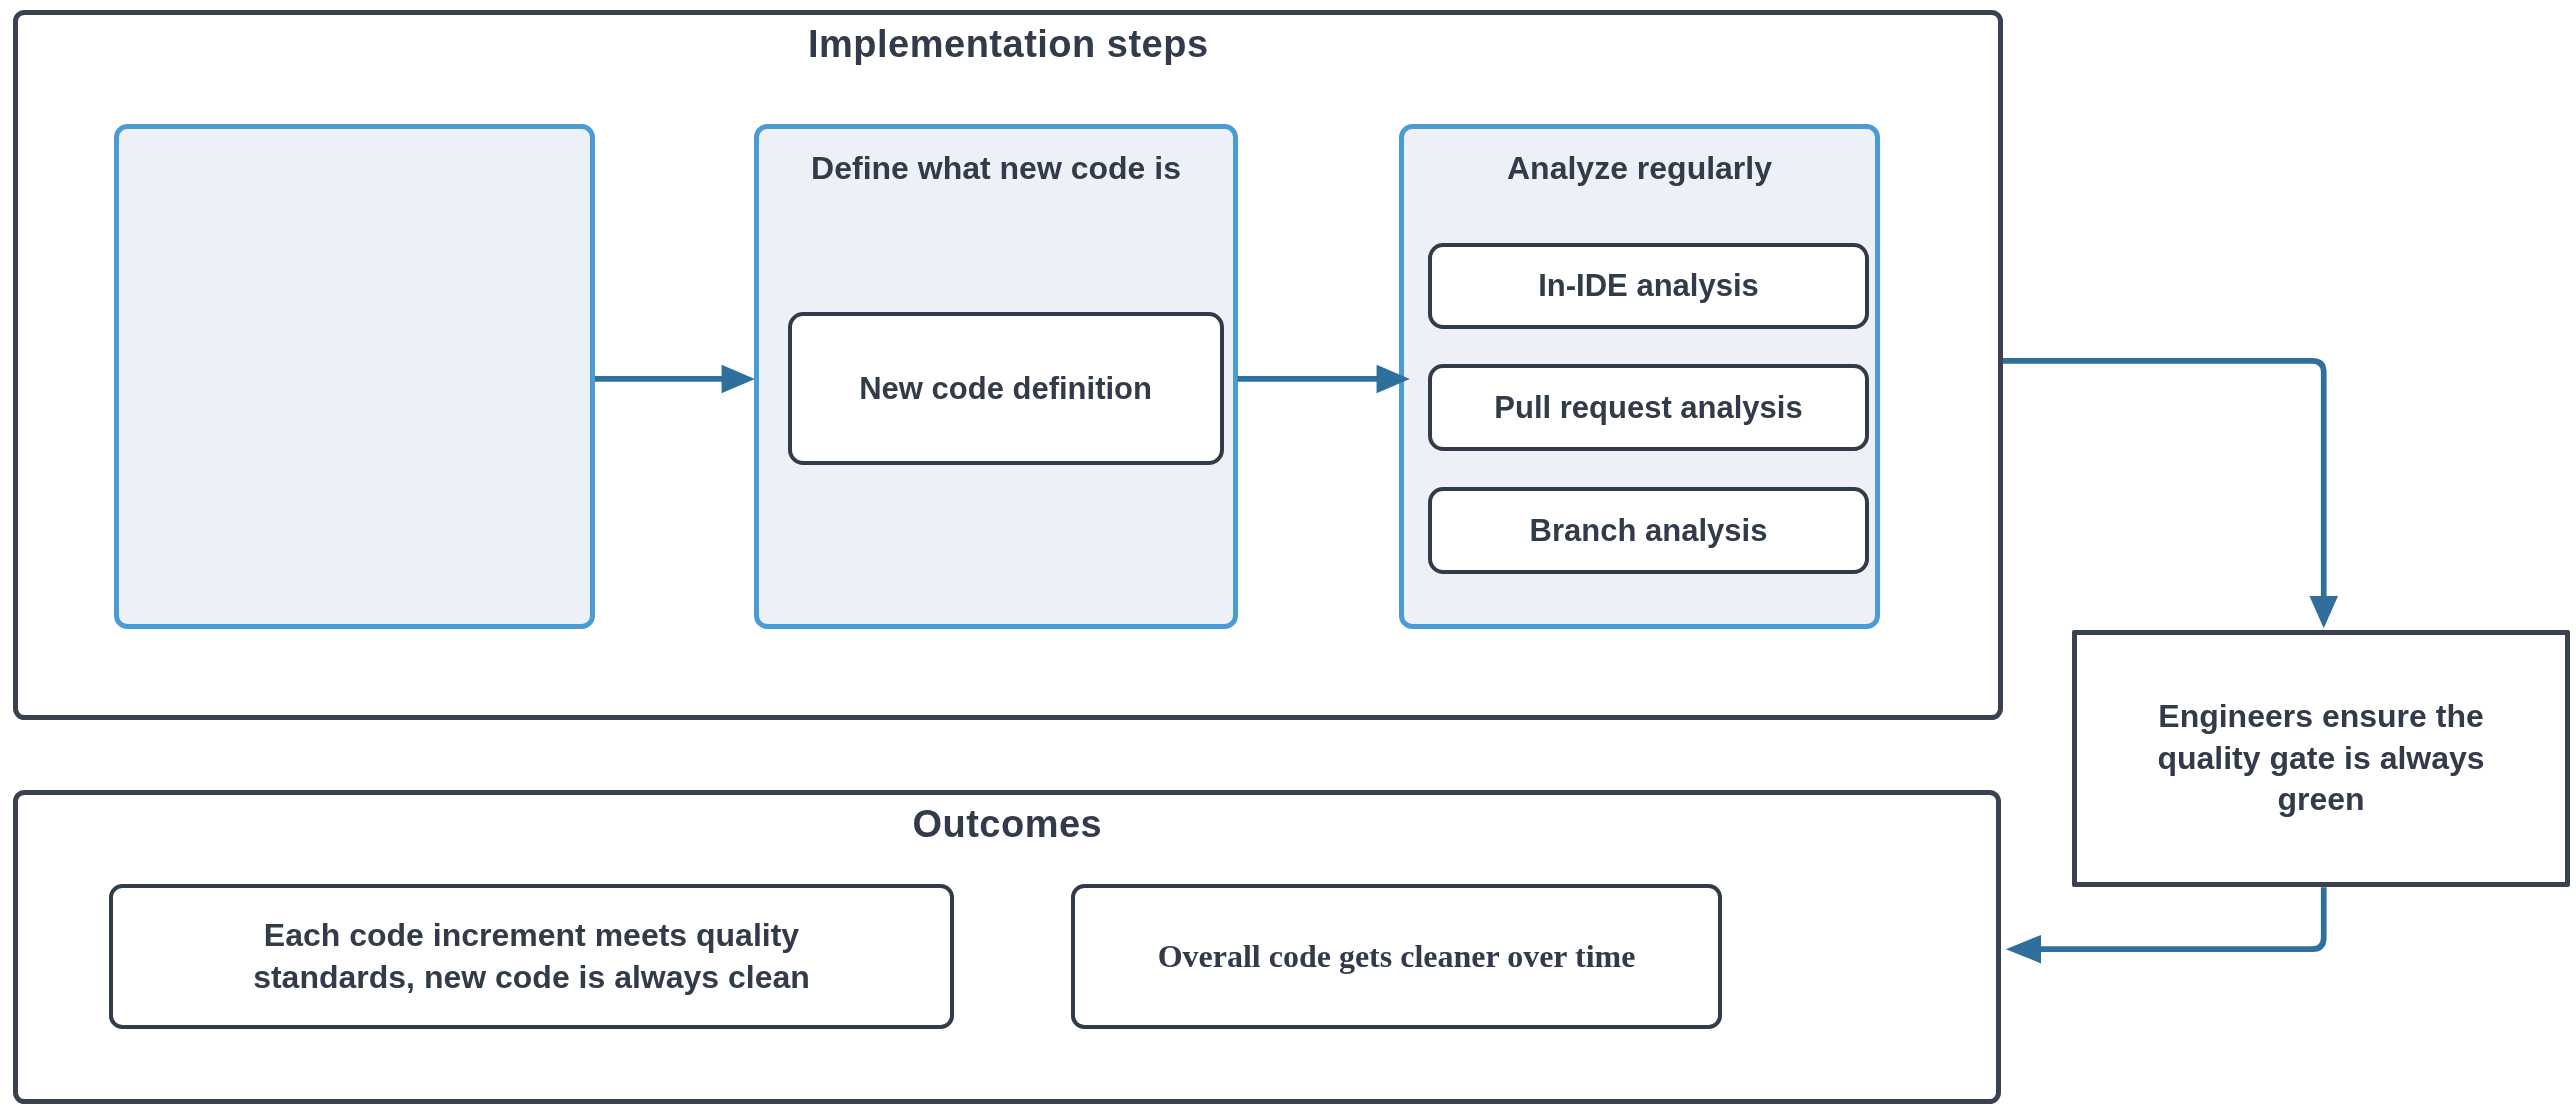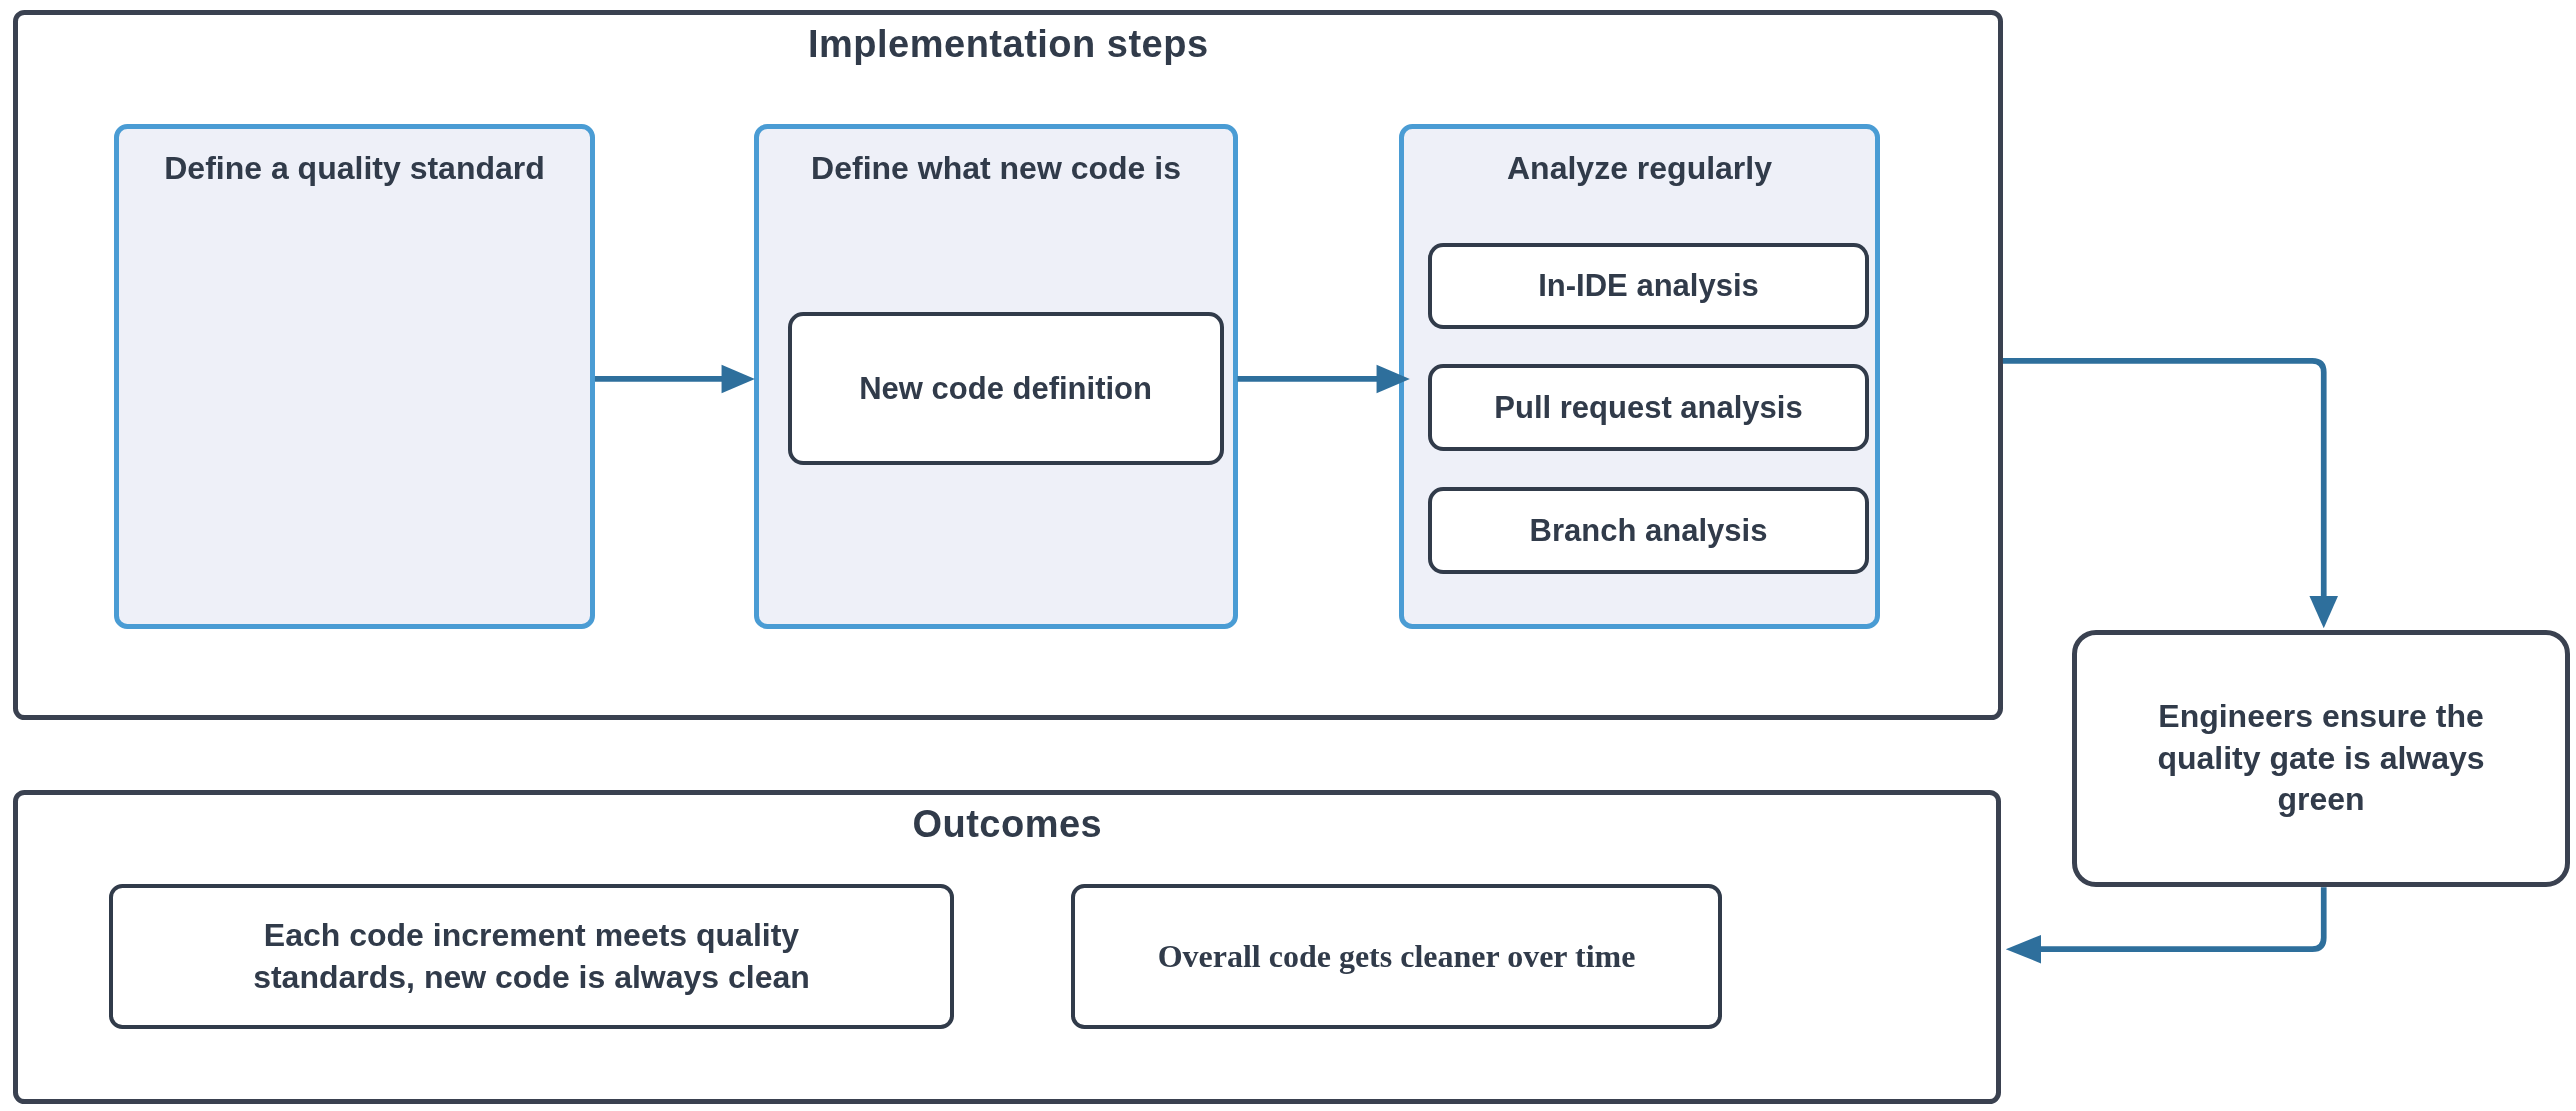--- a/index.html
+++ b/index.html
@@ -54,21 +54,21 @@
     display: flex;
     align-items: center;
     justify-content: center;
     text-align: center;
     font-weight: bold;
     font-size: 31px;
     color: #313b4a;
   }
   .note-box {
     border: 5.7px solid #3a4150;
-    border-radius: 24px;
+    border-radius: 2px;
     background: #ffffff;
     display: flex;
     align-items: center;
     justify-content: center;
     text-align: center;
     font-weight: bold;
     font-size: 32px;
     line-height: 1.3;
     color: #313b4a;
   }
@@ -97,21 +97,20 @@
 </style>
 </head>
 <body>
 
 <div class="canvas">
 
   <div class="box outer-box" style="left:13.3px; top:9.5px; width:1990px; height:710px;"></div>
   <div class="section-title" style="left:13.3px; top:23px; width:1990px;">Implementation steps</div>
 
   <div class="box step-box" style="left:114px; top:124px; width:481px; height:505px;">
-    <div class="step-title" style="top:21px;">Define a quality standard</div>
   </div>
 
   <div class="box step-box" style="left:1399px; top:124px; width:481px; height:505px;">
     <div class="step-title" style="top:21px;">Analyze regularly</div>
     <div class="item-box" style="position:absolute; left:24px; top:114px; width:433px; height:78px;">
       <span>In-IDE analysis</span>
     </div>
     <div class="item-box" style="position:absolute; left:24px; top:235px; width:433px; height:79px;">
       <span>Pull request analysis</span>
     </div>

